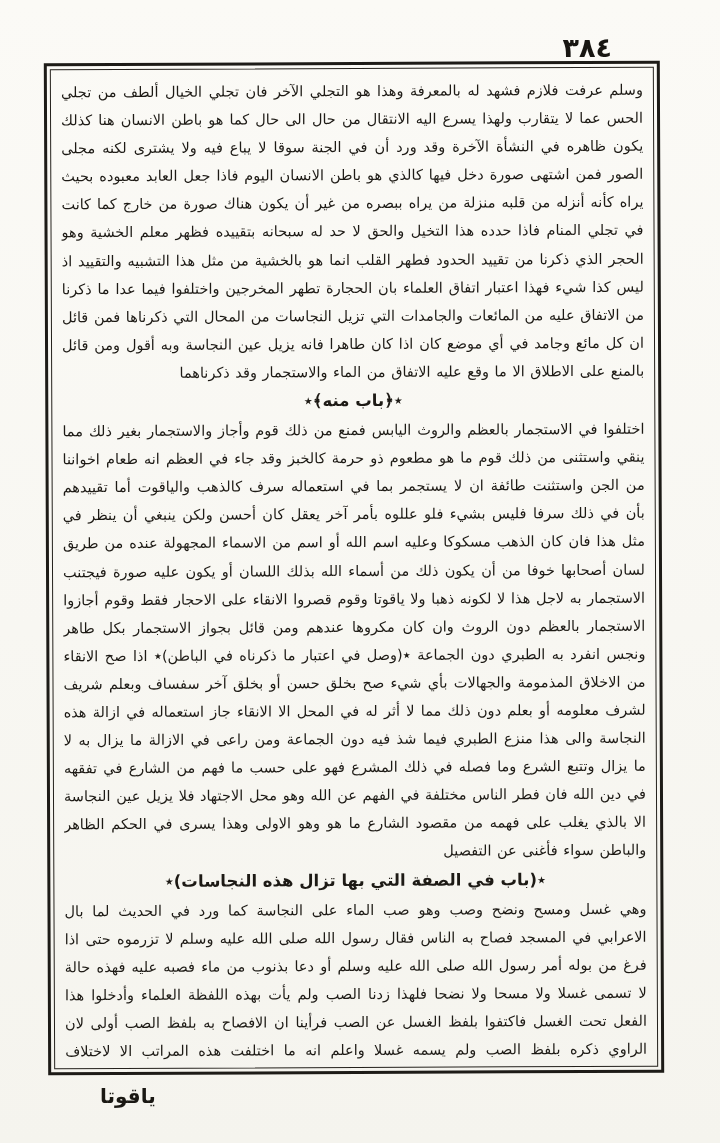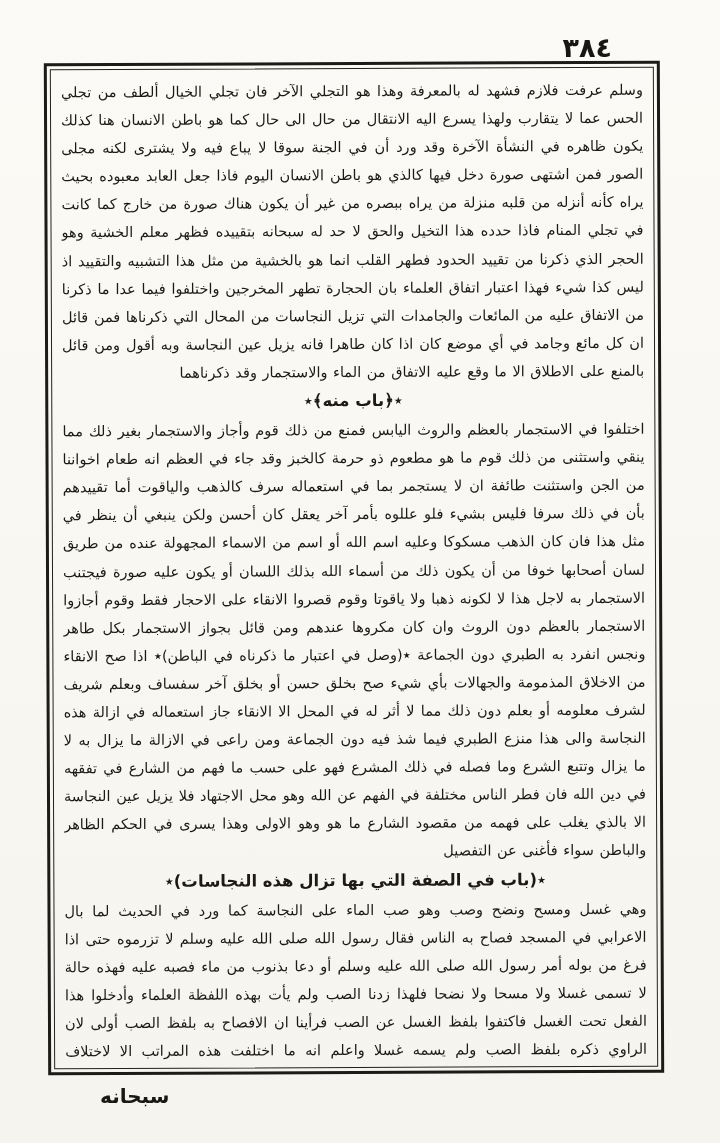--- a/index.html
+++ b/index.html
@@ -73,15 +73,15 @@
       <div class="text-body" id="text-body">
           <div class="para">وسلم عرفت فلازم فشهد له بالمعرفة وهذا هو التجلي الآخر فان تجلي الخيال ألطف من تجلي الحس عما لا يتقارب ولهذا يسرع اليه الانتقال من حال الى حال كما هو باطن الانسان هنا كذلك يكون ظاهره في النشأة الآخرة وقد ورد أن في الجنة سوقا لا يباع فيه ولا يشترى لكنه مجلى الصور فمن اشتهى صورة دخل فيها كالذي هو باطن الانسان اليوم فاذا جعل العابد معبوده بحيث يراه كأنه أنزله من قلبه منزلة من يراه ببصره من غير أن يكون هناك صورة من خارج كما كانت في تجلي المنام فاذا حدده هذا التخيل والحق لا حد له سبحانه بتقييده فظهر معلم الخشية وهو الحجر الذي ذكرنا من تقييد الحدود فطهر القلب انما هو بالخشية من مثل هذا التشبيه والتقييد اذ ليس كذا شيء فهذا اعتبار اتفاق العلماء بان الحجارة تطهر المخرجين واختلفوا فيما عدا ما ذكرنا من الاتفاق عليه من المائعات والجامدات التي تزيل النجاسات من المحال التي ذكرناها فمن قائل ان كل مائع وجامد في أي موضع كان اذا كان طاهرا فانه يزيل عين النجاسة وبه أقول ومن قائل بالمنع على الاطلاق الا ما وقع عليه الاتفاق من الماء والاستجمار وقد ذكرناهما</div>
           <div class="head">٭﴿باب منه﴾٭</div>
           <div class="para">اختلفوا في الاستجمار بالعظم والروث اليابس فمنع من ذلك قوم وأجاز والاستجمار بغير ذلك مما ينقي واستثنى من ذلك قوم ما هو مطعوم ذو حرمة كالخبز وقد جاء في العظم انه طعام اخواننا من الجن واستثنت طائفة ان لا يستجمر بما في استعماله سرف كالذهب والياقوت أما تقييدهم بأن في ذلك سرفا فليس بشيء فلو عللوه بأمر آخر يعقل كان أحسن ولكن ينبغي أن ينظر في مثل هذا فان كان الذهب مسكوكا وعليه اسم الله أو اسم من الاسماء المجهولة عنده من طريق لسان أصحابها خوفا من أن يكون ذلك من أسماء الله بذلك اللسان أو يكون عليه صورة فيجتنب الاستجمار به لاجل هذا لا لكونه ذهبا ولا ياقوتا وقوم قصروا الانقاء على الاحجار فقط وقوم أجازوا الاستجمار بالعظم دون الروث وان كان مكروها عندهم ومن قائل بجواز الاستجمار بكل طاهر ونجس انفرد به الطبري دون الجماعة ٭(وصل في اعتبار ما ذكرناه في الباطن)٭ اذا صح الانقاء من الاخلاق المذمومة والجهالات بأي شيء صح بخلق حسن أو بخلق آخر سفساف وبعلم شريف لشرف معلومه أو بعلم دون ذلك مما لا أثر له في المحل الا الانقاء جاز استعماله في ازالة هذه النجاسة والى هذا منزع الطبري فيما شذ فيه دون الجماعة ومن راعى في الازالة ما يزال به لا ما يزال وتتبع الشرع وما فصله في ذلك المشرع فهو على حسب ما فهم من الشارع في تفقهه في دين الله فان فطر الناس مختلفة في الفهم عن الله وهو محل الاجتهاد فلا يزيل عين النجاسة الا بالذي يغلب على فهمه من مقصود الشارع ما هو وهو الاولى وهذا يسرى في الحكم الظاهر والباطن سواء فأغنى عن التفصيل</div>
           <div class="head">٭(باب في الصفة التي بها تزال هذه النجاسات)٭</div>
           <div class="para">وهي غسل ومسح ونضح وصب وهو صب الماء على النجاسة كما ورد في الحديث لما بال الاعرابي في المسجد فصاح به الناس فقال رسول الله صلى الله عليه وسلم لا تزرموه حتى اذا فرغ من بوله أمر رسول الله صلى الله عليه وسلم أو دعا بذنوب من ماء فصبه عليه فهذه حالة لا تسمى غسلا ولا مسحا ولا نضحا فلهذا زدنا الصب ولم يأت بهذه اللفظة العلماء وأدخلوا هذا الفعل تحت الغسل فاكتفوا بلفظ الغسل عن الصب فرأينا ان الافصاح به بلفظ الصب أولى لان الراوي ذكره بلفظ الصب ولم يسمه غسلا واعلم انه ما اختلفت هذه المراتب الا لاختلاف النجاسات تخفيفا عن هذه الامة فان المقصود زوال عينها الوجود المعين أو المتوهم فبأي شيء زال الوهم أو العين من هذه الصفات استعملت في ازالته واستعمال الاعم منها يدخل فيه الاخص فيغني عن استعمال الاخص ان فهمت كالغسل فانه أعمها فيغني عن الكل والشارع قد صب وغسل ومسح ونضح وهو الرش وقد وردت في ذلك كله أخبار محلها كتب الفقه ٭(وصل اعتبار الباطن في ذلك)٭ ان الخلق المذموم ان وجدنا صفة اذا استعملناها أزالت جميع الاخلاق المذمومة استعملناها فهي كالغسل الذي يعم جميع الصفات المزيلة لاعيان النجاسات وتوهمها وهو الاولى والايسر وان تعذر ذلك فينظر في كل خلق مذموم وينظر الى الصفة المزيلة لعينه فيستعملها في ازالة ذلك الخلق لا غيرها هو ضابط هذا الباب وفي هذا الباب</div>
         </div>
     </div>
   </div>
 
-  <div class="catchword">سبحانه</div>
+  <div class="catchword">ياقوتا</div>
 
 </div>
 
 </body></html>

